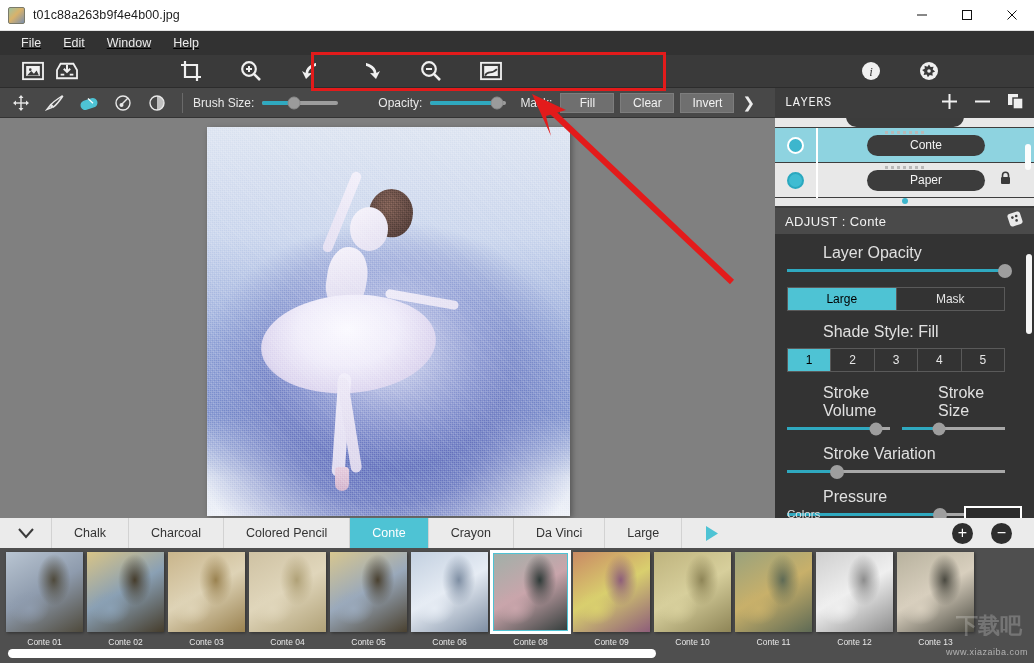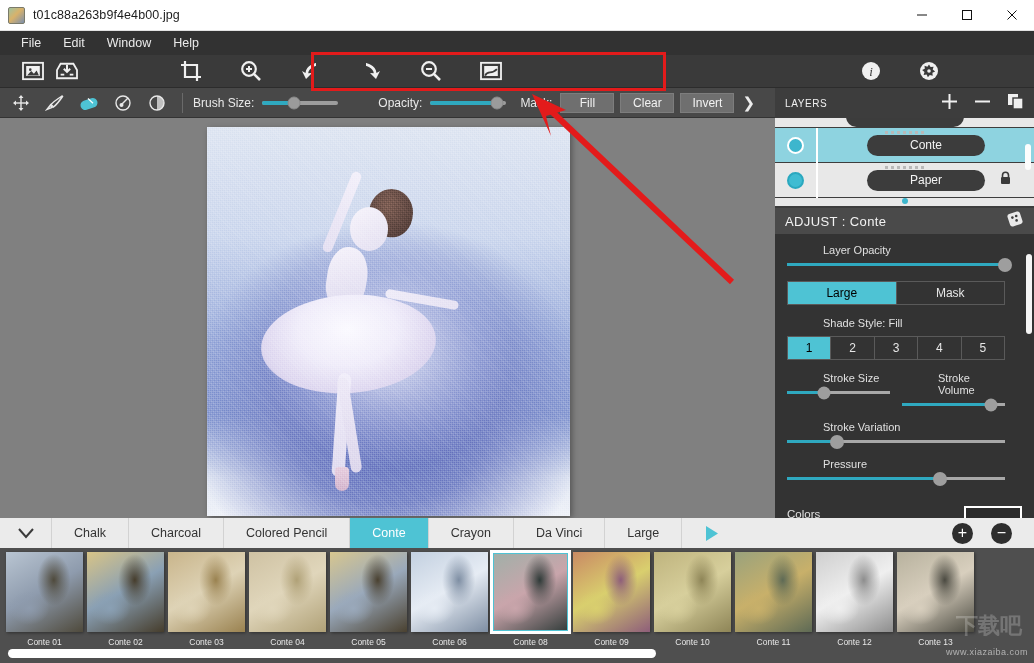--- a/index.html
+++ b/index.html
@@ -26,21 +26,21 @@
   .win-btns { margin-left: auto; display: flex; height: 31px; }
   .win-btn {
     width: 45px; height: 31px; display: flex; align-items: center; justify-content: center;
     color: #111; font-size: 12px;
   }
   .win-btn svg { display:block; }
 
   
   .menubar {
     position: absolute; left: 0; top: 31px; width: 1034px; height: 24px;
-    background: #323232; display: flex; align-items: center; padding-left: 10px;
+    background: #323232; display: flex; align-items: center; padding-left: 10px; text-decoration: underline;
   }
   .menu-item {
     color: #eaeaea; font-size: 12.5px; padding: 3px 11px; line-height: 16px;
   }
 
   
   .toolbar {
     position: absolute; left: 0; top: 55px; width: 1034px; height: 33px;
     background: #3a3a3a; display: flex; align-items: center;
     border-bottom: 1px solid #2c2c2c;
@@ -163,21 +163,21 @@
   }
 
   
   .layers-panel {
     position: absolute; left: 775px; top: 88px; width: 259px; height: 120px;
     background: #3d3d3d;
   }
   .layers-head {
     height: 30px; display: flex; align-items: center; padding: 0 10px;
   }
-  .layers-title { color: #f0f0f0; font-size: 10px; letter-spacing: .6px; }
+  .layers-title { color: #f0f0f0; font-size: 12px; letter-spacing: .6px; font-family: Liberation Mono, monospace; }
   .layers-actions { margin-left: auto; display: flex; align-items: center; gap: 16px; color: #f0f0f0; }
   .layers-list {
     position: relative; height: 88px; background: #e8e8e8; overflow: hidden;
   }
   .layer-row {
     position: relative; height: 35px; display: flex; align-items: center;
     border-bottom: 1px solid #3d3d3d; background: #e8e8e8;
   }
   .layer-row.sel { background: #8ed3e0; }
   .layer-vis {
@@ -214,21 +214,21 @@
   .adjust-panel {
     position: absolute; left: 775px; top: 208px; width: 259px; height: 310px;
     background: #333333;
   }
   .adjust-head {
     height: 26px; background: #4a4a4a; display: flex; align-items: center; padding: 0 10px;
   }
   .adjust-title { color: #f2f2f2; font-size: 13px; letter-spacing: .4px; }
   .adjust-head-icon { margin-left: auto; color: #e9e9e9; }
   .adjust-body { position: relative; padding: 10px 12px 0 12px; height: 284px; }
-  .ctl-label { color: #e0e0e0; font-size: 11px; margin-bottom: 7px; padding-left: 36px; }
+  .ctl-label { color: #e0e0e0; font-size: 16px; margin-bottom: 7px; padding-left: 36px; }
   .wslider { position: relative; width: 218px; height: 3px; background: #a8a8a8; margin-bottom: 15px; }
   .wslider .fill { position: absolute; left: 0; top: 0; height: 3px; background: #2fa9c0; }
   .wslider .knob {
     position: absolute; top: 50%; width: 14px; height: 14px; border-radius: 50%;
     background: #9e9e9e; transform: translate(-50%,-50%);
   }
   .seg { display: flex; width: 218px; height: 24px; border: 1px solid #5a5a5a; margin-bottom: 12px; }
   .seg-item {
     flex: 1; display: flex; align-items: center; justify-content: center;
     color: #e6e6e6; font-size: 12px; border-right: 1px solid #5a5a5a; background: #333;
@@ -566,31 +566,31 @@
       <div class="seg">
         <div class="seg-item on">1</div>
         <div class="seg-item">2</div>
         <div class="seg-item">3</div>
         <div class="seg-item">4</div>
         <div class="seg-item">5</div>
       </div>
 
       <div class="two-col">
         <div class="col">
+          <div class="ctl-label">Stroke Volume</div>
+          <div class="hslider">
+            <div class="fill" style="width:86%"></div>
+            <div class="knob" style="left:86%"></div>
+          </div>
+        </div>
+        <div class="col">
           <div class="ctl-label">Stroke Size</div>
           <div class="hslider">
             <div class="fill" style="width:36%"></div>
             <div class="knob" style="left:36%"></div>
-          </div>
-        </div>
-        <div class="col">
-          <div class="ctl-label">Stroke Volume</div>
-          <div class="hslider">
-            <div class="fill" style="width:86%"></div>
-            <div class="knob" style="left:86%"></div>
           </div>
         </div>
       </div>
 
       <div class="ctl-label">Stroke Variation</div>
       <div class="wslider">
         <div class="fill" style="width:23%"></div>
         <div class="knob" style="left:23%"></div>
       </div>
 

